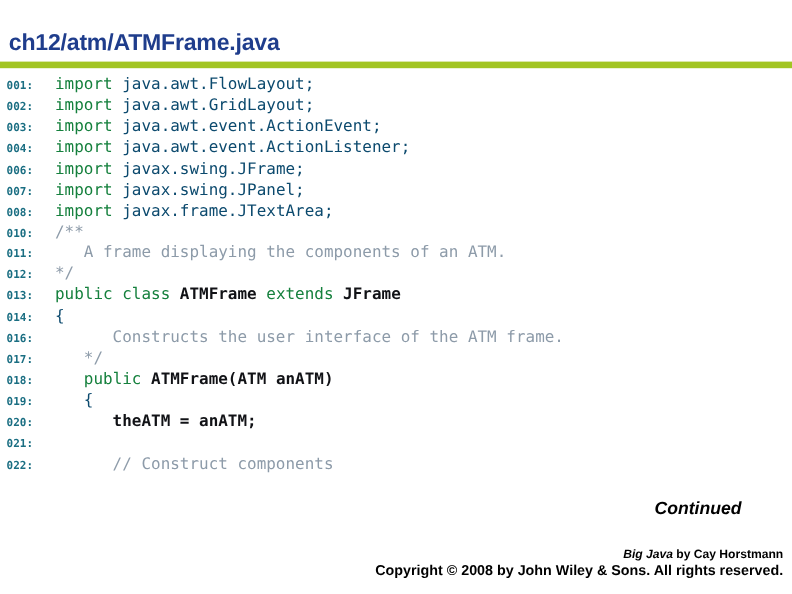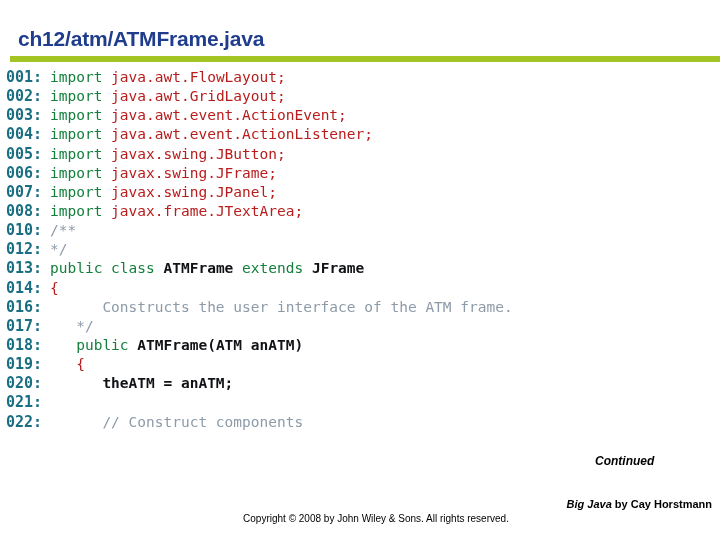--- a/index.html
+++ b/index.html
@@ -11,21 +11,21 @@
     height: 540px;
     background: #ffffff;
     font-family: "Liberation Sans", sans-serif;
     overflow: hidden;
     position: relative;
   }
 
   
   #slide-header {
     position: absolute;
-    left: 10px;
+    left: 0;
     top: 0;
     width: 608px;
     height: 62px;
   }
   #slide-title {
     position: absolute;
     left: 8px;
     top: 27px;
     font-size: 21px;
     font-weight: bold;
@@ -57,37 +57,37 @@
     font-size: 14.5px;
   }
   .ln {
     display: inline-block;
     width: 50px;
     padding-left: 6px;
     box-sizing: border-box;
     color: #1A6E82;
     font-family: "DejaVu Sans Mono", "Liberation Mono", monospace;
     font-weight: bold;
-    font-size: 15px;
+    font-size: 10px;
   }
   .code {
     display: inline-block;
     color: #24252A;
   }
   .tok-kw   { color: #15803d; }
   .tok-cmt  { color: #8D9BA9; }
   .tok-id   { color: #111216; font-weight: bold; }
-  .tok-txt  { color: #b91c1c; }
+  .tok-txt  { color: #0c4a6e; }
 
   
   #continued-label {
     position: absolute;
     left: 595px;
     top: 454px;
-    font-size: 12px;
+    font-size: 16px;
     font-weight: bold;
     font-style: italic;
     color: #000000;
     white-space: nowrap;
   }
 
   
   #slide-footer {
     position: absolute;
     left: 0;
@@ -100,45 +100,44 @@
     padding-left: 40px;
   }
   #footer-book-line {
     font-size: 11px;
     font-weight: bold;
     white-space: nowrap;
     line-height: 14px;
   }
   #footer-book-line .book-title { font-style: italic; }
   #footer-copyright-line {
-    font-size: 10px;
-    font-weight: normal;
+    font-size: 13px;
+    font-weight: bold;
     white-space: nowrap;
     line-height: 15px;
-    text-align: center;
   }
 </style>
 </head>
 <body>
 
 <div id="slide-header">
   <div id="slide-title">ch12/atm/ATMFrame.java</div>
   <div id="title-rule"></div>
 </div>
 
 <div id="code-listing">
     <div class="code-line"><span class="ln">001:</span><span class="code"><span class="tok-kw">import</span><span class="tok-txt"> java.awt.FlowLayout;</span></span></div>
     <div class="code-line"><span class="ln">002:</span><span class="code"><span class="tok-kw">import</span><span class="tok-txt"> java.awt.GridLayout;</span></span></div>
     <div class="code-line"><span class="ln">003:</span><span class="code"><span class="tok-kw">import</span><span class="tok-txt"> java.awt.event.ActionEvent;</span></span></div>
     <div class="code-line"><span class="ln">004:</span><span class="code"><span class="tok-kw">import</span><span class="tok-txt"> java.awt.event.ActionListener;</span></span></div>
-    <div class="code-line"><span class="ln">005:</span><span class="code"><span class="tok-kw">import</span><span class="tok-txt"> javax.swing.JButton;</span></span></div>
     <div class="code-line"><span class="ln">006:</span><span class="code"><span class="tok-kw">import</span><span class="tok-txt"> javax.swing.JFrame;</span></span></div>
     <div class="code-line"><span class="ln">007:</span><span class="code"><span class="tok-kw">import</span><span class="tok-txt"> javax.swing.JPanel;</span></span></div>
     <div class="code-line"><span class="ln">008:</span><span class="code"><span class="tok-kw">import</span><span class="tok-txt"> javax.frame.JTextArea;</span></span></div>
     <div class="code-line"><span class="ln">010:</span><span class="code"><span class="tok-cmt">/**</span></span></div>
+    <div class="code-line"><span class="ln">011:</span><span class="code"><span class="tok-cmt">   A frame displaying the components of an ATM.</span></span></div>
     <div class="code-line"><span class="ln">012:</span><span class="code"><span class="tok-cmt">*/</span></span></div>
     <div class="code-line"><span class="ln">013:</span><span class="code"><span class="tok-kw">public class </span><span class="tok-id">ATMFrame</span><span class="tok-kw"> extends </span><span class="tok-id">JFrame</span></span></div>
     <div class="code-line"><span class="ln">014:</span><span class="code"><span class="tok-txt">{</span></span></div>
     <div class="code-line"><span class="ln">016:</span><span class="code"><span class="tok-cmt">      Constructs the user interface of the ATM frame.</span></span></div>
     <div class="code-line"><span class="ln">017:</span><span class="code"><span class="tok-cmt">   */</span></span></div>
     <div class="code-line"><span class="ln">018:</span><span class="code"><span class="tok-txt">   </span><span class="tok-kw">public </span><span class="tok-id">ATMFrame(ATM anATM)</span></span></div>
     <div class="code-line"><span class="ln">019:</span><span class="code"><span class="tok-txt">   {</span></span></div>
     <div class="code-line"><span class="ln">020:</span><span class="code"><span class="tok-id">      theATM = anATM;</span></span></div>
     <div class="code-line"><span class="ln">021:</span><span class="code"></span></div>
     <div class="code-line"><span class="ln">022:</span><span class="code"><span class="tok-cmt">      // Construct components</span></span></div>

